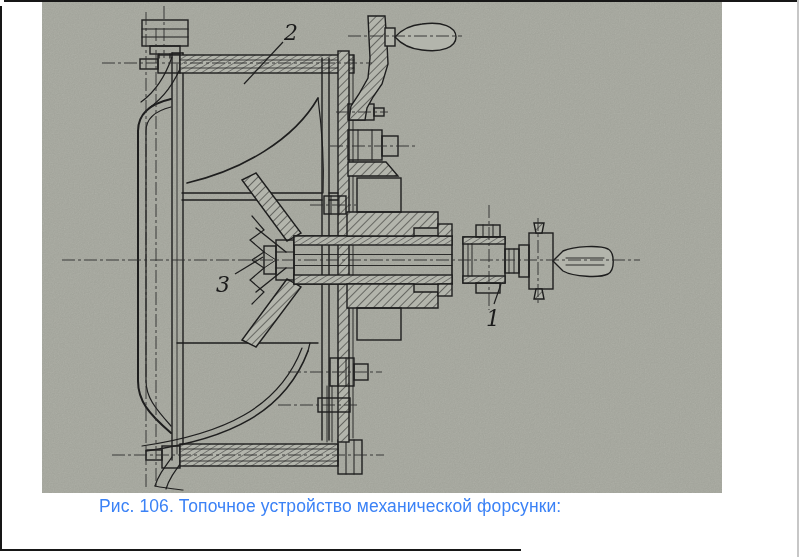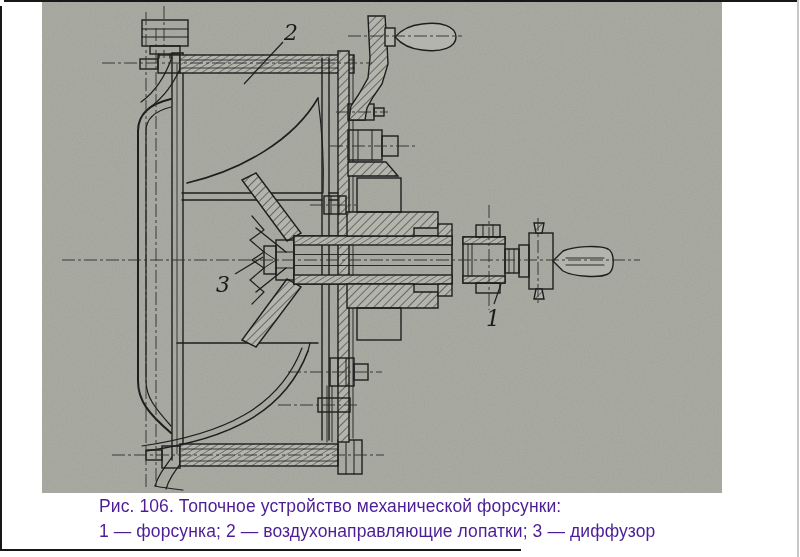--- a/index.html
+++ b/index.html
@@ -11,21 +11,21 @@
   .border-left{position:absolute;left:0;top:6px;width:2px;height:545px;background:#171717;}
   .border-bottom{position:absolute;left:0;top:549px;width:521px;height:2px;background:#171717;}
   .border-right{position:absolute;left:797px;top:0;width:2px;height:557px;background:#c7c7c7;}
   .paper{
     position:absolute;left:42px;top:2px;width:680px;height:491px;
     background:#b3b5ac;
   }
   .paper svg{display:block;}
   .caption{
     position:absolute;left:99px;top:494px;width:660px;
-    color:#4c1d95;font-size:17.5px;line-height:24.5px;letter-spacing:0.1px;
+    color:#3b82f6;font-size:17.5px;line-height:24.5px;letter-spacing:0.1px;
   }
   .caption div{white-space:nowrap;}
 </style>
 </head>
 <body>
 
 <div class="page">
 
   <div class="border-top"></div>
   <div class="border-left"></div>
@@ -231,16 +231,15 @@
         <g>
           <line x1="452" y1="302" x2="459" y2="282" stroke="#1e1e1e" stroke-width="1.2"></line>
           <text x="444" y="324">1</text>
         </g>
       </g>
     </svg>
   </div>
 
   <div class="caption">
     <div>Рис. 106. Топочное устройство механической форсунки:</div>
-    <div>1 — форсунка; 2 — воздухонаправляющие лопатки; 3 — диффузор</div>
   </div>
 
 </div>
 
 </body></html>

